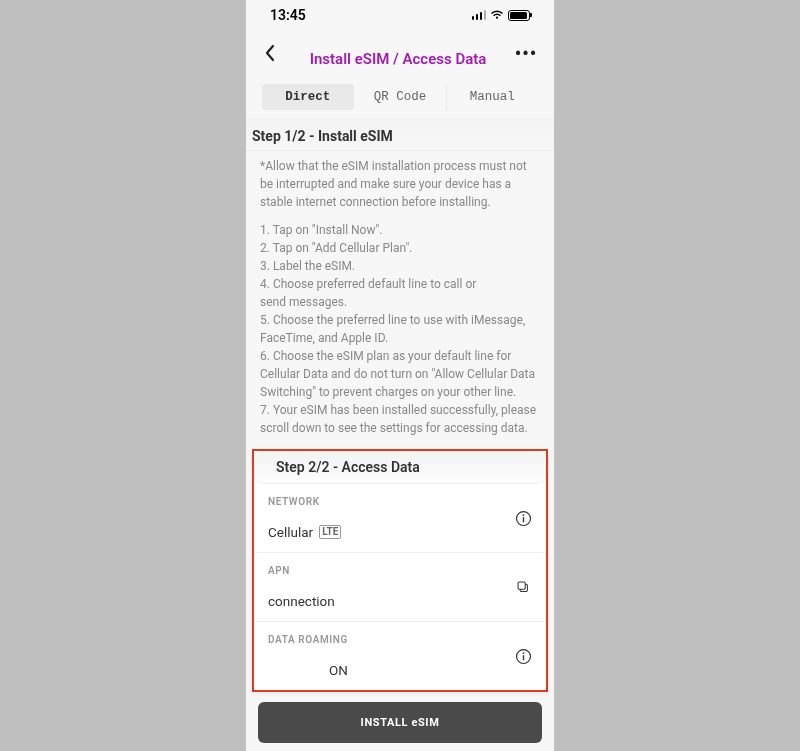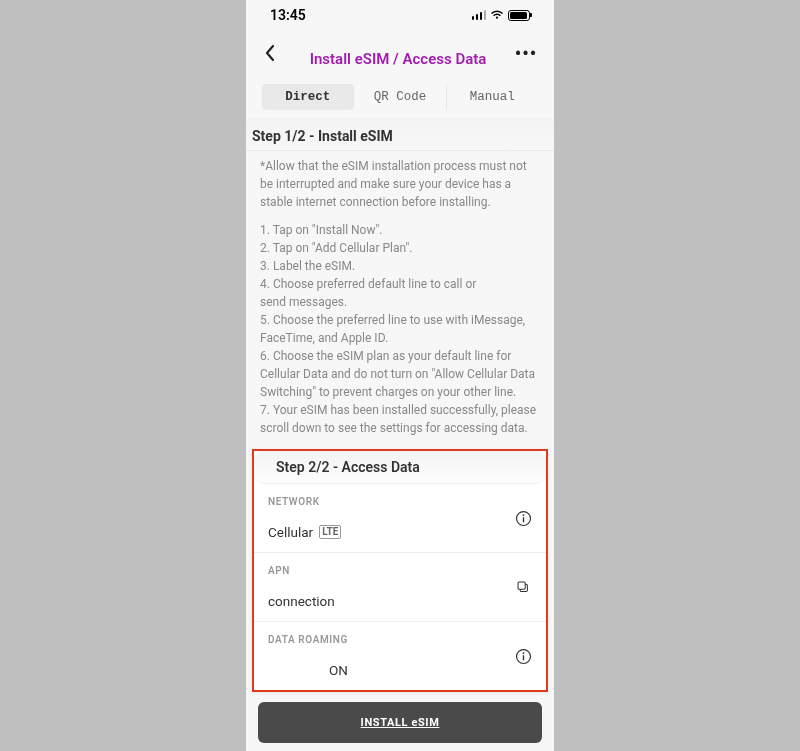--- a/index.html
+++ b/index.html
@@ -143,21 +143,20 @@
       margin: 6px 12px;
       background:#4a4a4a;
       color:#fff;
       text-align:center;
       font-size:11px;
       font-weight:700;
       letter-spacing:.6px;
       padding:14px 0;
       border-radius:6px;
       cursor:pointer;
-      text-decoration:underline;
     }
     .home-indicator{
       width:120px;
       height:4.5px;
       background:#000;
       border-radius:3px;
       margin: 8px auto 6px;
     }
   </style>
 </head>

